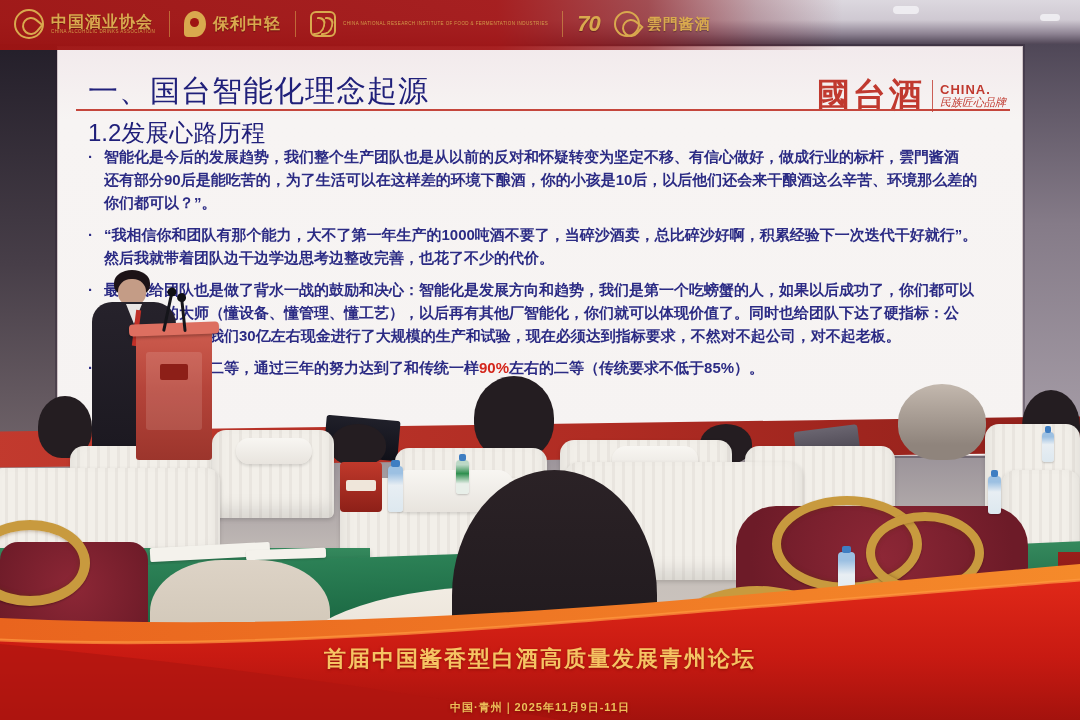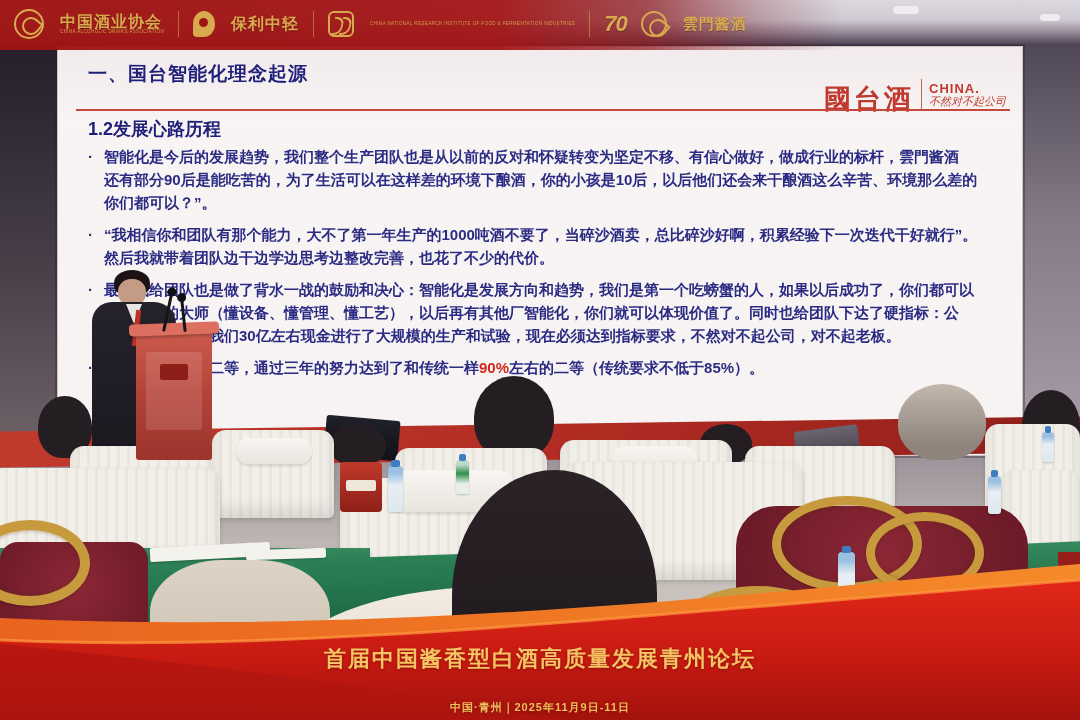--- a/index.html
+++ b/index.html
@@ -16,32 +16,32 @@
     background:linear-gradient(180deg,#241f2a 0%,#473e48 55%,#6e6268 100%);}
   .wall-right{position:absolute;left:1023px;top:44px;width:57px;height:400px;z-index:6;
     background:linear-gradient(180deg,#4f4757 0%,#857b88 45%,#a79ea8 100%);}
   .lower-room{position:absolute;left:0;top:438px;width:1080px;height:282px;z-index:7;
     background:linear-gradient(180deg,#948c94 0%,#c6bfba 45%,#d4ccc4 100%);}
 
   
   .screen{position:absolute;left:57px;top:46px;width:966px;height:410px;z-index:10;
     background:linear-gradient(180deg,#f2eaec 0%,#f7f4f3 18%,#f6f3f2 100%);
     border:1px solid #cfc3c6;box-shadow:0 0 0 2px rgba(40,30,45,.35);}
-  .slide-title{position:absolute;left:30px;top:14px;font-size:19px;font-weight:700;
+  .slide-title{position:absolute;left:30px;top:24px;font-size:30px;font-weight:400;
     color:#20207a;letter-spacing:1px;white-space:nowrap;}
   .brand{position:absolute;right:16px;top:26px;display:flex;align-items:center;gap:7px;}
-  .brand-name{font-family:"Liberation Serif","DejaVu Serif",serif;font-size:27px;font-weight:800;
-    color:#c0392f;letter-spacing:3px;white-space:nowrap;margin-top:8px;}
+  .brand-name{font-family:"Liberation Serif","DejaVu Serif",serif;font-size:33px;font-weight:800;
+    color:#c0392f;letter-spacing:3px;white-space:nowrap;}
   .brand-sep{width:1px;height:32px;background:#c0392f;opacity:.8;}
   .brand-right{display:flex;flex-direction:column;line-height:1.05;}
   .brand-cctv{font-size:13px;font-weight:800;color:#c0392f;letter-spacing:1px;}
   .brand-tag{font-family:"Liberation Serif","DejaVu Serif",serif;font-style:italic;
     font-size:11px;color:#c0392f;white-space:nowrap;}
   .red-rule{position:absolute;left:18px;right:12px;top:62px;height:2px;background:#c5463c;}
-  .slide-subtitle{position:absolute;left:30px;top:70px;font-size:18px;font-weight:700;color:#20207a;}
+  .slide-subtitle{position:absolute;left:30px;top:70px;font-size:24px;font-weight:400;color:#20207a;}
   .slide-body{position:absolute;left:30px;top:98px;width:936px;}
   .para{display:flex;gap:5px;margin-bottom:9px;}
   .bullet{width:11px;flex:0 0 11px;font-size:15px;font-weight:800;color:#2b2b84;line-height:23px;}
   .line{white-space:nowrap;font-size:15px;font-weight:600;color:#2b2b84;line-height:23px;}
   .line .red{color:#d4261c;}
   .carpet{position:absolute;left:-10px;top:424px;width:1100px;height:36px;z-index:11;
     background:linear-gradient(90deg,#c23a2e 0%,#b02c23 55%,#8f1f1a 100%);transform:rotate(-.8deg);}
   .monitor{position:absolute;left:325px;top:418px;width:74px;height:40px;z-index:12;
     background:linear-gradient(180deg,#20202a,#101018);transform:rotate(5deg);border-radius:3px;}
   .laptop{position:absolute;left:795px;top:428px;width:64px;height:28px;z-index:12;
@@ -86,21 +86,21 @@
     border-radius:4px;transform:rotate(-2deg);box-shadow:0 2px 3px rgba(0,0,0,.25);}
   .podium-panel{position:absolute;left:10px;top:22px;width:56px;height:78px;background:rgba(255,235,230,.14);border-radius:3px;}
   .podium-logo{position:absolute;left:24px;top:34px;width:28px;height:16px;background:#8d1f18;border-radius:2px;}
   .mic{position:absolute;background:#15151a;width:3px;border-radius:2px;}
   .mic::after{content:"";position:absolute;top:-7px;left:-3px;width:9px;height:9px;background:#101014;border-radius:50%;}
 
   
   .top-banner{position:absolute;left:0;top:0;width:1080px;height:50px;z-index:40;
     display:flex;align-items:center;gap:14px;padding:2px 0 4px 14px;
     background:linear-gradient(90deg,rgba(158,20,19,.97) 0%,rgba(163,22,23,.95) 46%,rgba(140,25,30,.72) 60%,rgba(120,30,40,.28) 70%,rgba(120,30,40,0) 78%);}
-  .logo-group{display:flex;align-items:center;gap:16px;}
+  .logo-group{display:flex;align-items:center;gap:7px;}
   .gold{color:#d9a94e;}
   .emblem-circle{width:30px;height:30px;border:2px solid #d9a94e;border-radius:50%;position:relative;flex:0 0 30px;}
   .emblem-circle::after{content:"";position:absolute;left:6px;top:6px;width:14px;height:14px;
     border:2px solid #d9a94e;border-radius:50% 0 50% 50%;transform:rotate(40deg);}
   .emblem-poly{width:22px;height:26px;background:#d9a94e;border-radius:50% 50% 50% 4px;position:relative;flex:0 0 22px;}
   .emblem-poly::after{content:"";position:absolute;left:6px;top:7px;width:9px;height:9px;background:#9e1413;border-radius:50%;}
   .emblem-ferm{width:26px;height:26px;border:2px solid #d9a94e;border-radius:6px;position:relative;flex:0 0 26px;}
   .emblem-ferm::before,.emblem-ferm::after{content:"";position:absolute;top:4px;width:8px;height:14px;
     border:2px solid #d9a94e;border-left:none;border-radius:0 8px 8px 0;transform:skewX(-14deg);}
   .emblem-ferm::before{left:3px;} .emblem-ferm::after{left:11px;}
@@ -132,21 +132,21 @@
   <div class="wall-right"></div>
   <div class="lower-room"></div>
 
   <div class="screen">
     <div class="slide-title">一、国台智能化理念起源</div>
     <div class="brand">
       <span class="brand-name">國台酒</span>
       <span class="brand-sep"></span>
       <span class="brand-right">
         <span class="brand-cctv">CHINA.</span>
-        <span class="brand-tag">不然对不起公司</span>
+        <span class="brand-tag">民族匠心品牌</span>
       </span>
     </div>
     <div class="red-rule"></div>
     <div class="slide-subtitle">1.2发展心路历程</div>
     <div class="slide-body">
         <div class="para">
           <span class="bullet">·</span>
           <div>
             <div class="line"><span>智能化是今后的发展趋势，我们整个生产团队也是从以前的反对和怀疑转变为坚定不移、有信心做好，做成行业的标杆，雲門酱酒</span></div>
             <div class="line"><span>还有部分90后是能吃苦的，为了生活可以在这样差的环境下酿酒，你的小孩是10后，以后他们还会来干酿酒这么辛苦、环境那么差的</span></div>

